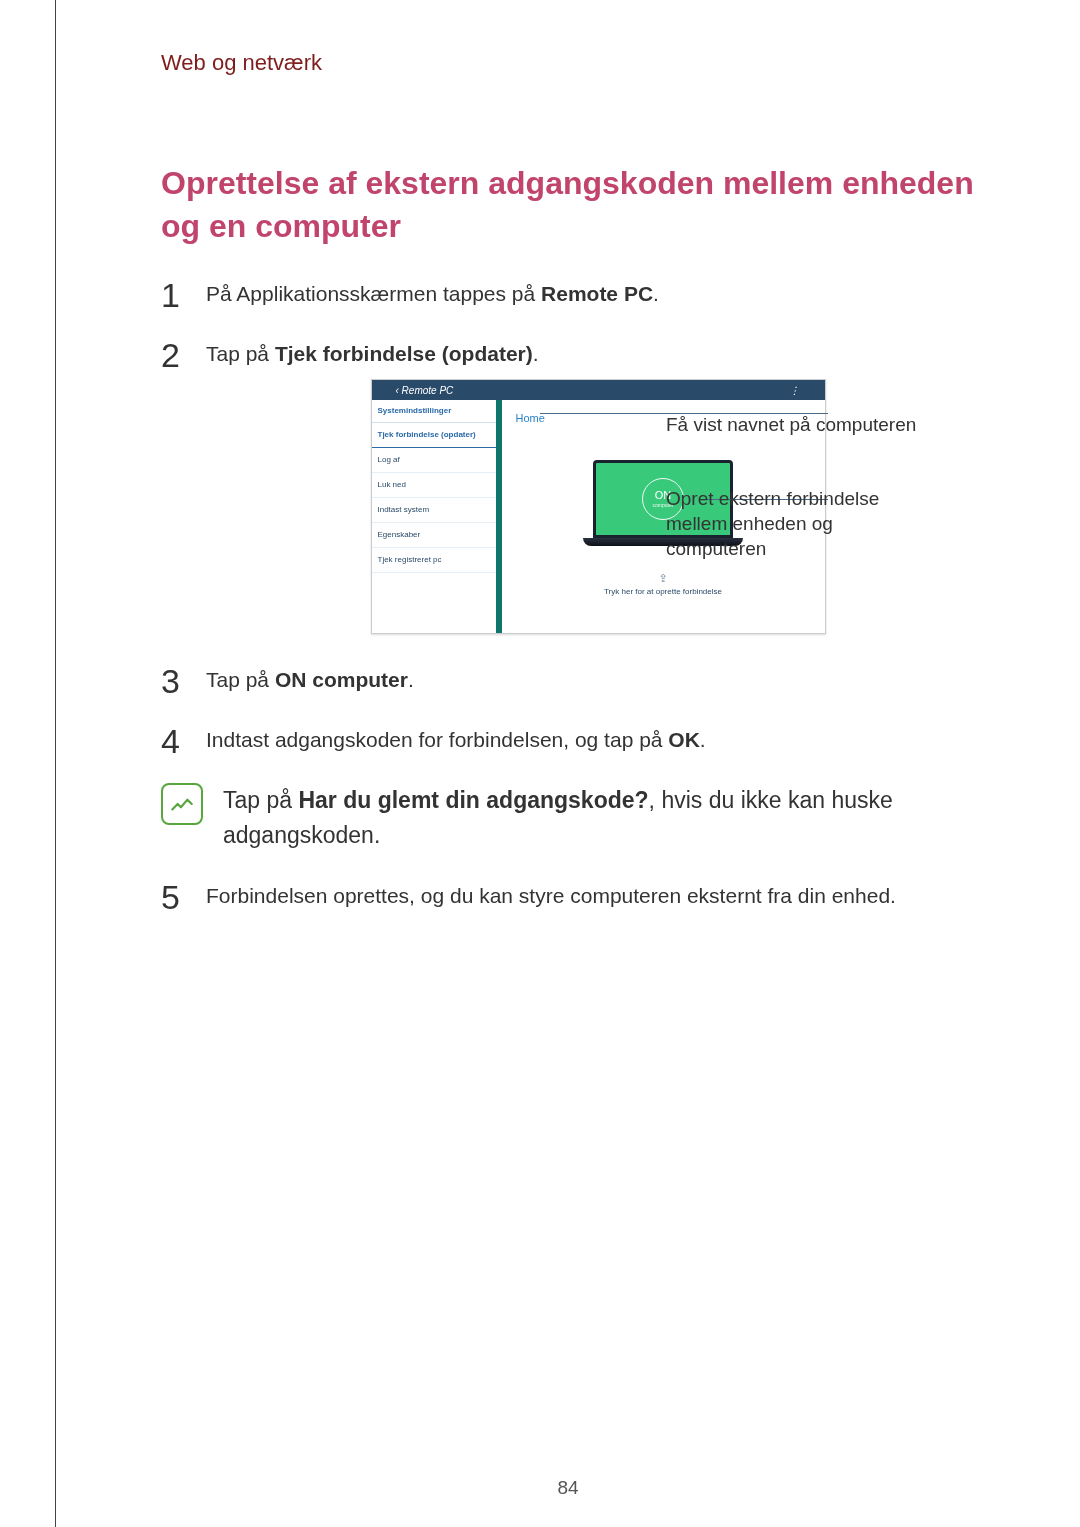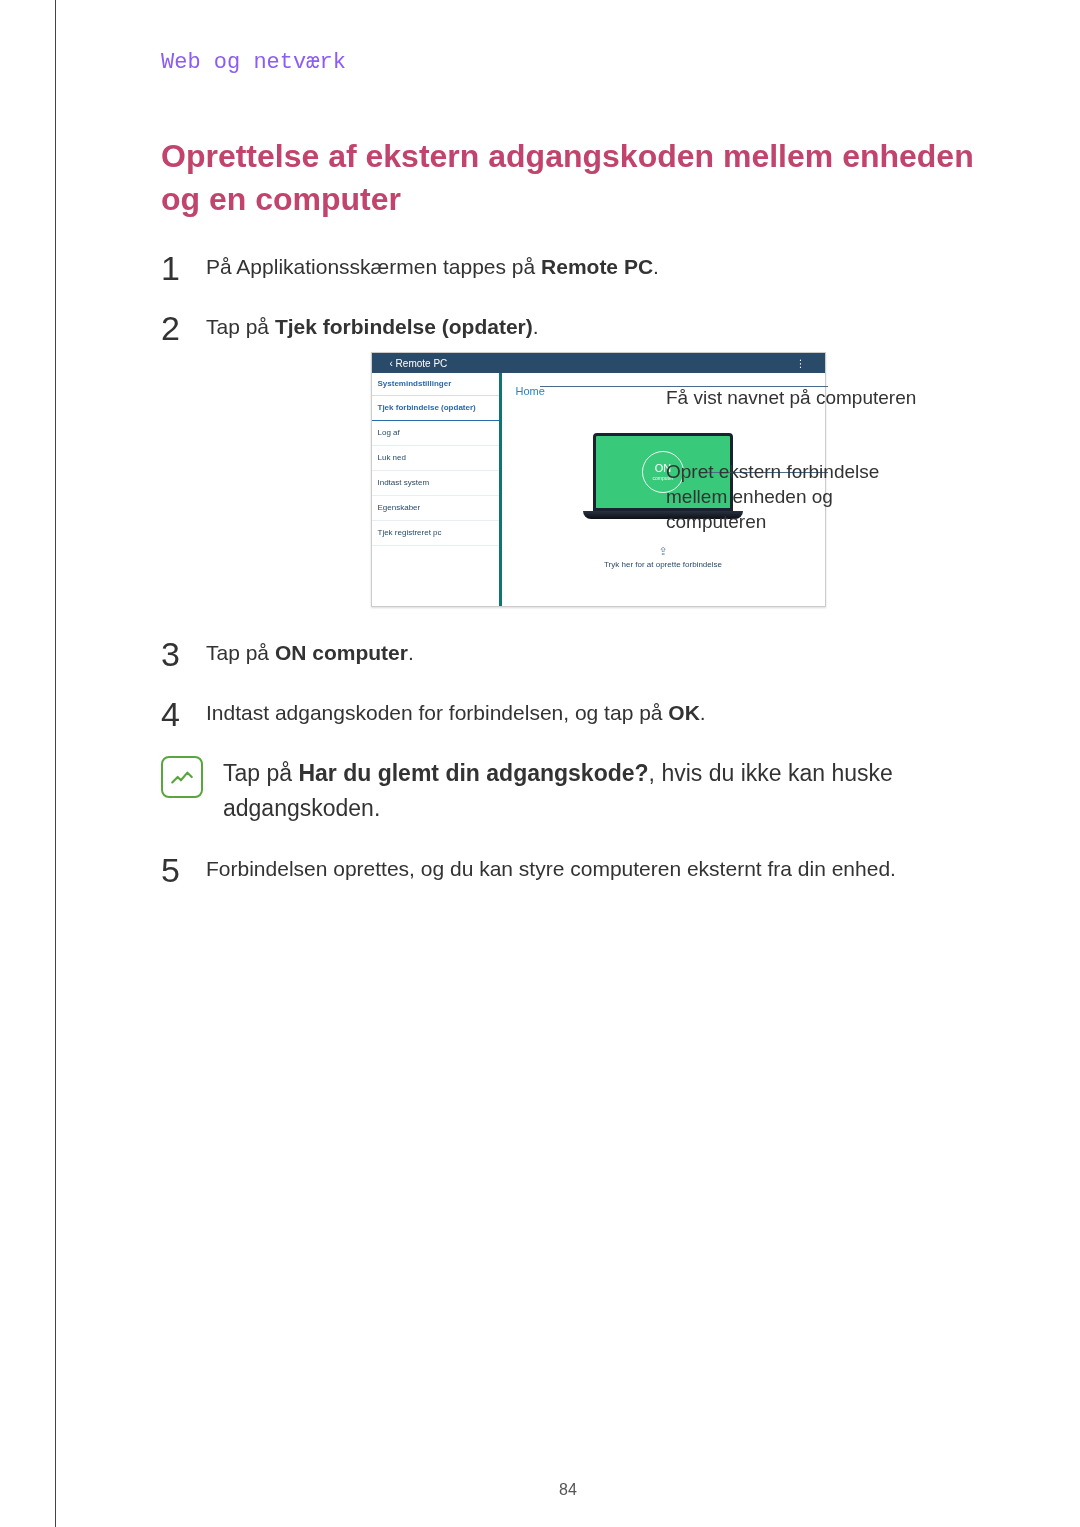--- a/index.html
+++ b/index.html
@@ -13,23 +13,22 @@
   }
   .page {
     padding: 50px 90px 40px 105px;
     border-left: 1px solid #444;
     margin-left: 55px;
     min-height: 100%;
     position: relative;
   }
   .breadcrumb {
     font-size: 22px;
-    color: #8b5cf6;
-    margin-bottom: 60px;
-    font-family: Liberation Mono, monospace;
+    color: #7f1d1d;
+    margin-bottom: 86px;
   }
   h2.section-title {
     font-size: 32px;
     font-weight: 600;
     color: #c0446c;
     line-height: 1.35;
     margin-bottom: 30px;
   }
   ol.steps {
     list-style: none;
@@ -71,29 +70,30 @@
     flex-direction: column;
     position: relative;
   }
   .topbar {
     height: 20px;
     background: #2a4a6a;
     color: #fff;
     font-size: 10px;
     display: flex;
     align-items: center;
-    padding: 0 18px;
+    padding: 0 24px;
     justify-content: space-between;
+    font-style: italic;
   }
   .topbar .back { font-size: 10px; }
   .topbar .dots { letter-spacing: 1px; }
   .device-body { flex: 1; display: flex; }
   .sidebar {
     width: 130px;
-    border-right: 3px solid #0f766e;
+    border-right: 6px solid #0f766e;
     font-size: 8px;
     color: #2a4a6a;
   }
   .sidebar .hdr {
     padding: 5px 6px 5px 6px;
     color: #2a6aa8;
     font-weight: 700;
     border-bottom: 1px solid #cfe0ef;
     font-size: 8px;
   }
@@ -193,21 +193,21 @@
     border-radius: 8px;
     display: flex; align-items: center; justify-content: center;
     flex-shrink: 0;
     color: #58a63e;
   }
   .page-num {
     position: absolute;
     bottom: 28px;
     left: 50%;
     transform: translateX(-50%);
-    font-size: 16px;
+    font-size: 19px;
     color: #555;
   }
 </style>
 </head>
 <body>
 
 <div class="page">
   <div class="breadcrumb">Web og netværk</div>
 
   <h2 class="section-title">Oprettelse af ekstern adgangskoden mellem enheden og en computer</h2>

